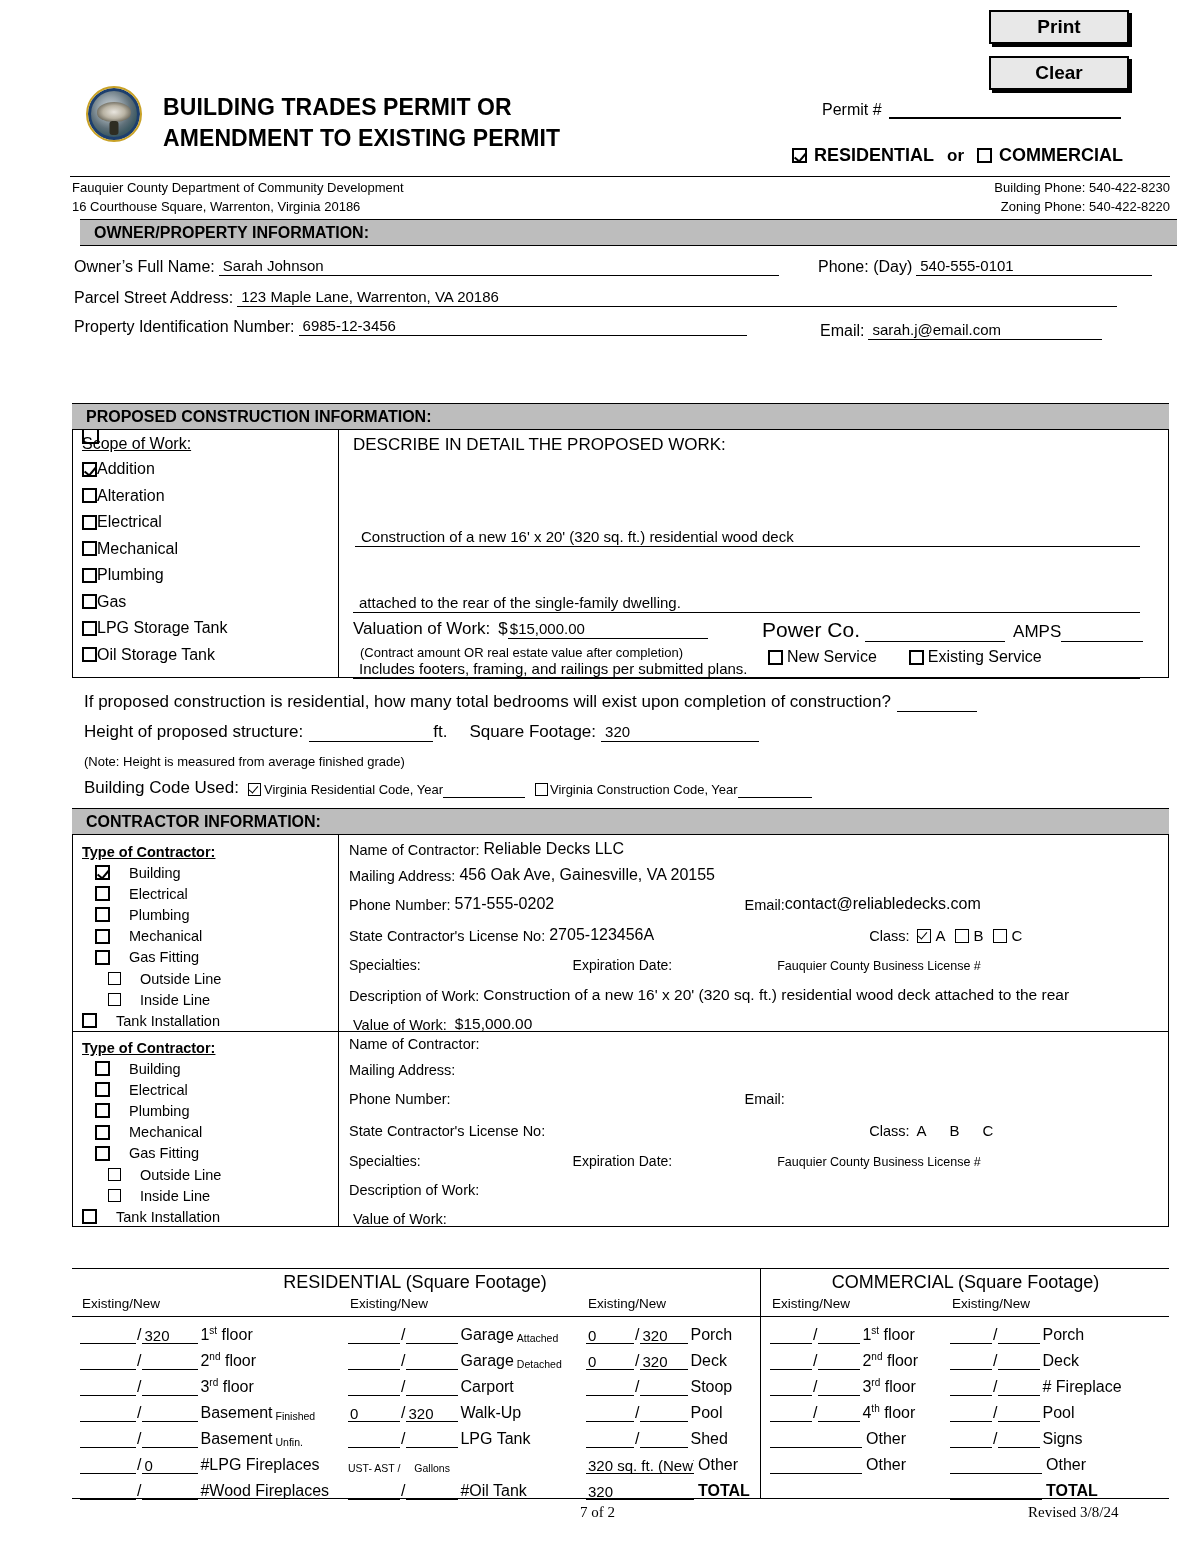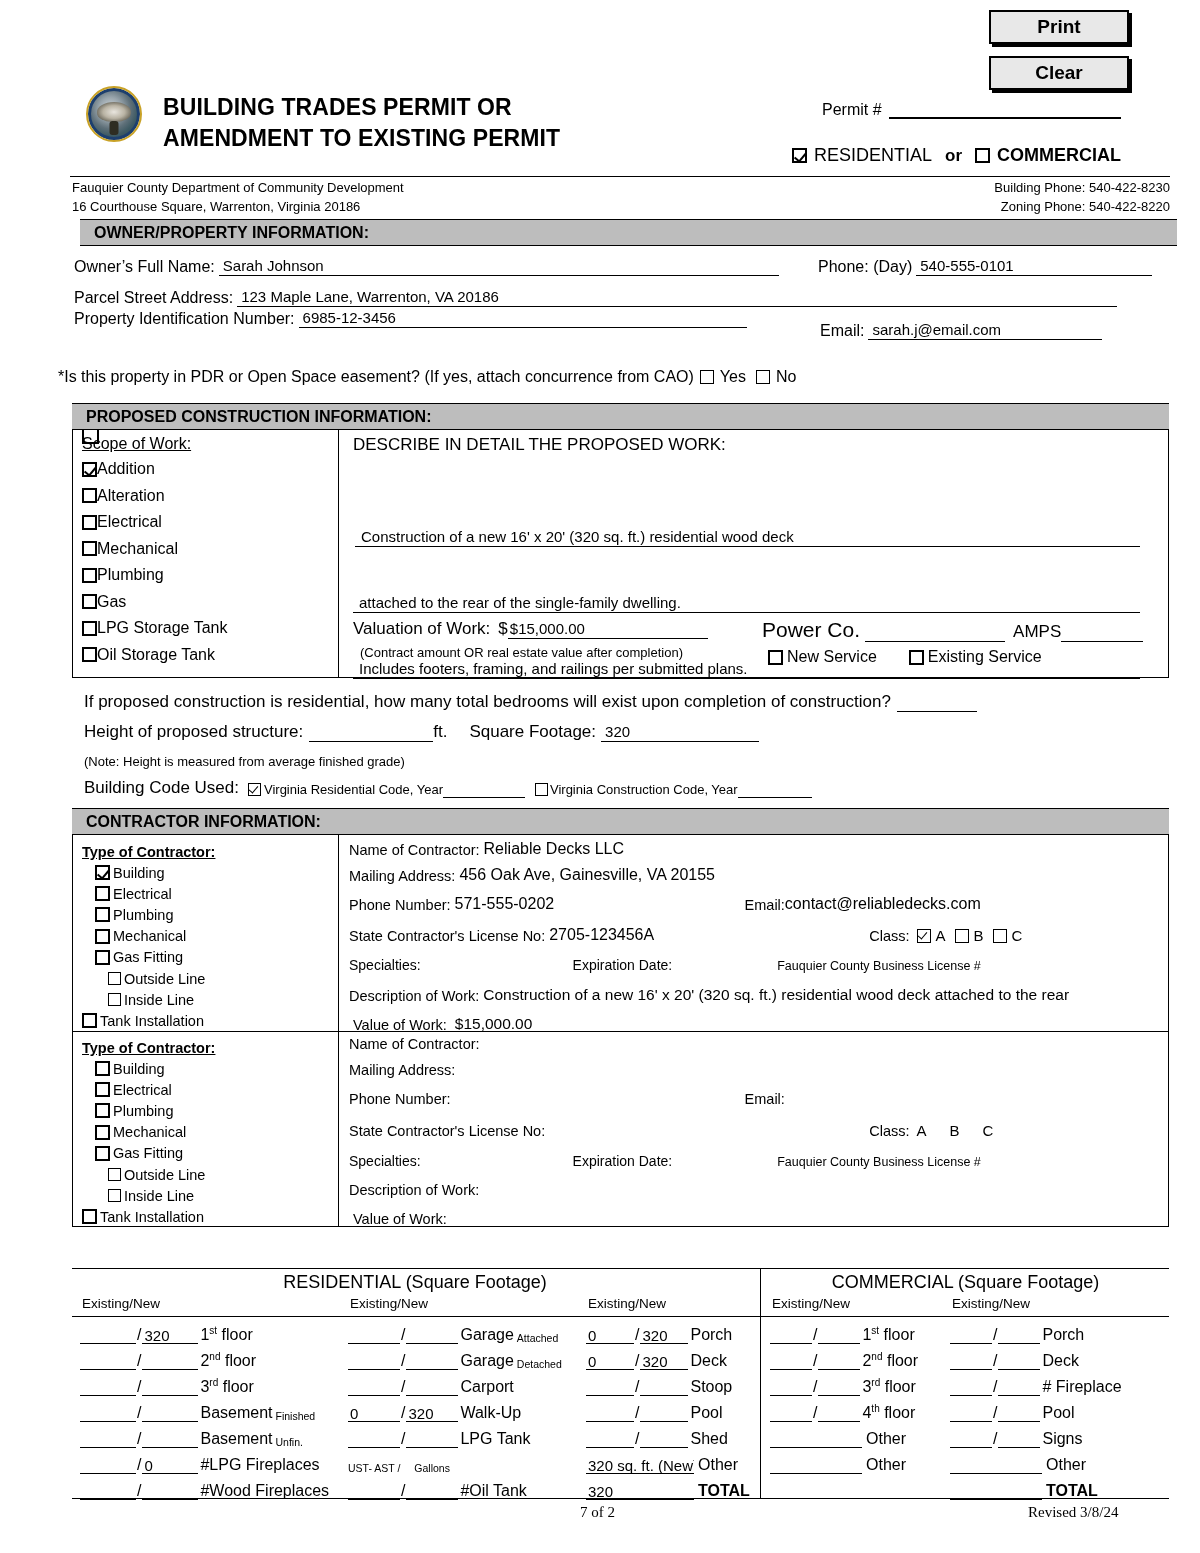--- a/index.html
+++ b/index.html
@@ -87,21 +87,21 @@
     padding-left:14px;
   }
 
   
   .boxed { border:1.4px solid #000; }
 
   .lbl { font-size:16px; }
   .lbl-sm { font-size:13px; }
 
   .scope-item { font-size:16px; display:flex; align-items:center; height:26.5px; }
-  .ctr-item { font-size:14.5px; display:flex; align-items:center; gap:3px; height:21.2px; }
+  .ctr-item { font-size:14.5px; display:flex; align-items:center; gap:19px; height:21.2px; }
 
   
   .ft-title { font-size:18px; text-align:center; }
   .ft-hdr { font-size:13.5px; }
   .ft-row { font-size:16px; height:26px; display:flex; align-items:flex-end; white-space:nowrap; }
   .ft-row .blank { border-bottom:1.3px solid #000; display:inline-block; position:relative; height:17px; }
   .ft-row .blank .fv { position:absolute; left:2px; bottom:0px; font-size:15px; line-height:1; white-space:nowrap; }
   .sup { font-size:10px; vertical-align:super; }
   .tiny { font-size:10.5px; }
 
@@ -130,21 +130,21 @@
 
   <div class="abs" style="left:822px; top:100px; display:flex; align-items:flex-end;">
     <span class="lbl">Permit #</span>
     <span class="ul filled" style="width:232px; height:19px; margin-left:7px; border-bottom-width:2.6px;">
       <span class="fv"></span>
     </span>
   </div>
 
   <div class="abs" style="left:792px; top:145px; display:flex; align-items:center; gap:7px;">
     <span class="cb chk"></span>
-    <span style="font-size:18px; font-weight:normal;">RESIDENTIAL</span>
+    <span style="font-size:18px; font-weight:bold;">RESIDENTIAL</span>
     <span style="font-size:17px; font-weight:bold; margin:0 6px;">or</span>
     <span class="cb"></span>
     <span style="font-size:18px; font-weight:bold;">COMMERCIAL</span>
   </div>
 
   <div class="abs rule" style="left:70px; top:176px; width:1100px;"></div>
 
   <div class="abs lbl-sm" style="left:72px; top:179px; line-height:1.45;">
     <div>Fauquier County Department of Community Development</div>
     <div>16 Courthouse Square, Warrenton, Virginia 20186</div>
@@ -172,40 +172,33 @@
     </span>
   </div>
 
   <div class="abs" style="left:74px; top:287px; display:flex; align-items:flex-end;">
     <span class="lbl">Parcel Street Address:</span>
     <span class="ul filled" style="width:880px; height:20px; margin-left:4px;">
       <span class="fv">123 Maple Lane, Warrenton, VA 20186</span>
     </span>
   </div>
 
-  <div class="abs" style="left:74px; top:308px; display:flex; align-items:flex-end;">
+  <div class="abs" style="left:74px; top:316px; display:flex; align-items:flex-end;">
     <span class="lbl">Property Identification Number:</span>
     <span class="ul filled" style="width:448px; height:20px; margin-left:4px;">
       <span class="fv">6985-12-3456</span>
     </span>
   </div>
   <div class="abs" style="left:820px; top:320px; display:flex; align-items:flex-end;">
     <span class="lbl">Email:</span>
     <span class="ul filled" style="width:234px; height:20px; margin-left:4px;">
       <span class="fv">sarah.j@email.com</span>
     </span>
   </div>
 
-  <div class="abs" style="left:58px; top:368px; display:flex; align-items:center; gap:6px;">
-    <span class="lbl">*Is this property in PDR or Open Space easement? (If yes, attach concurrence from CAO)</span>
-    <span class="cb thin"></span>
-    <span class="lbl">Yes</span>
-    <span class="cb thin" style="margin-left:4px;"></span>
-    <span class="lbl">No</span>
-  </div>
 
   
   <div class="abs band" style="left:72px; top:403px; width:1097px; height:27px;">
     <span>PROPOSED CONSTRUCTION INFORMATION:</span>
   </div>
 
   <div class="abs boxed" style="left:72px; top:430px; width:1097px; height:248px; border-top:none;"></div>
   <div class="abs" style="left:338px; top:430px; width:1.4px; height:248px; background:#000;"></div>
 
   

